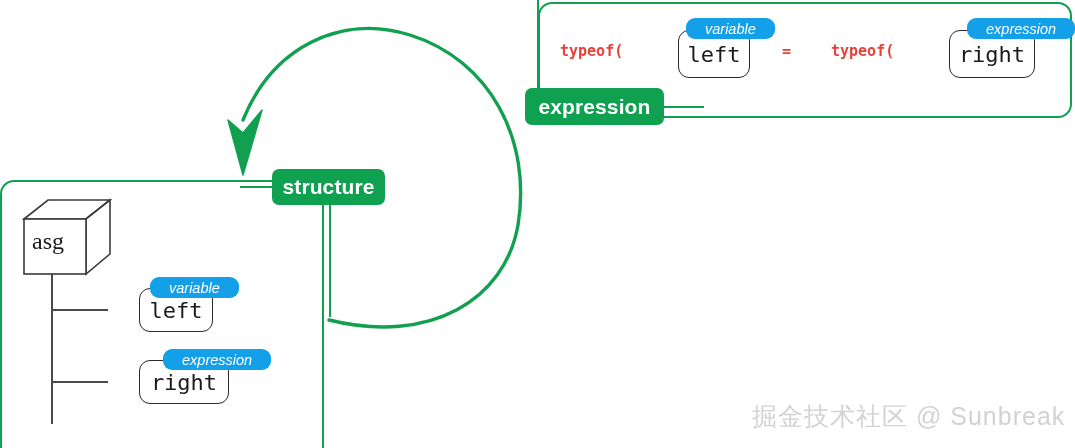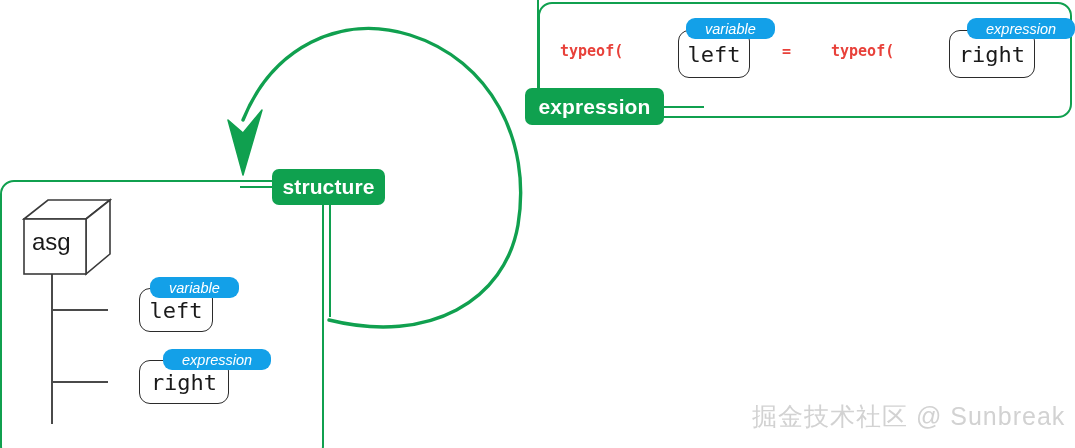--- a/index.html
+++ b/index.html
@@ -134,21 +134,21 @@
     left: 22px;
     top: 198px;
     width: 90px;
     height: 78px;
     z-index: 5;
   }
   #cube-label {
     position: absolute;
     left: 32px;
     top: 228px;
-    font-family: Liberation Sans, sans-serif;
+    font-family: Liberation Serif, serif;
     font-size: 24px;
     color: #1a1a1a;
     z-index: 6;
   }
 
   
   .tree-line {
     position: absolute;
     background: #4a4a4a;
     z-index: 2;

